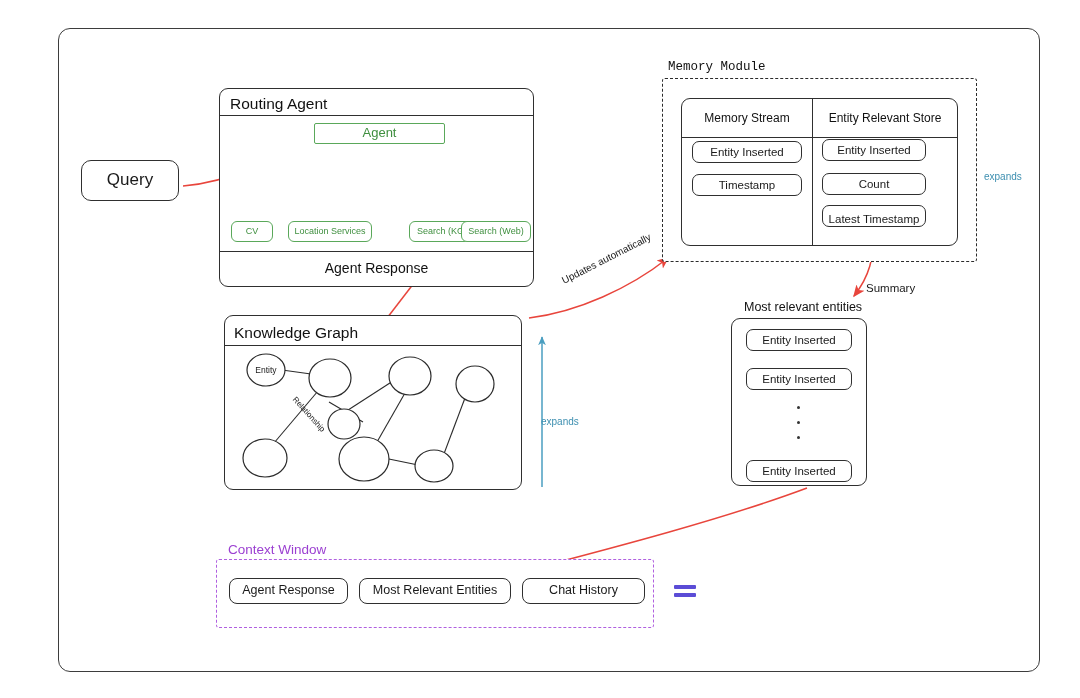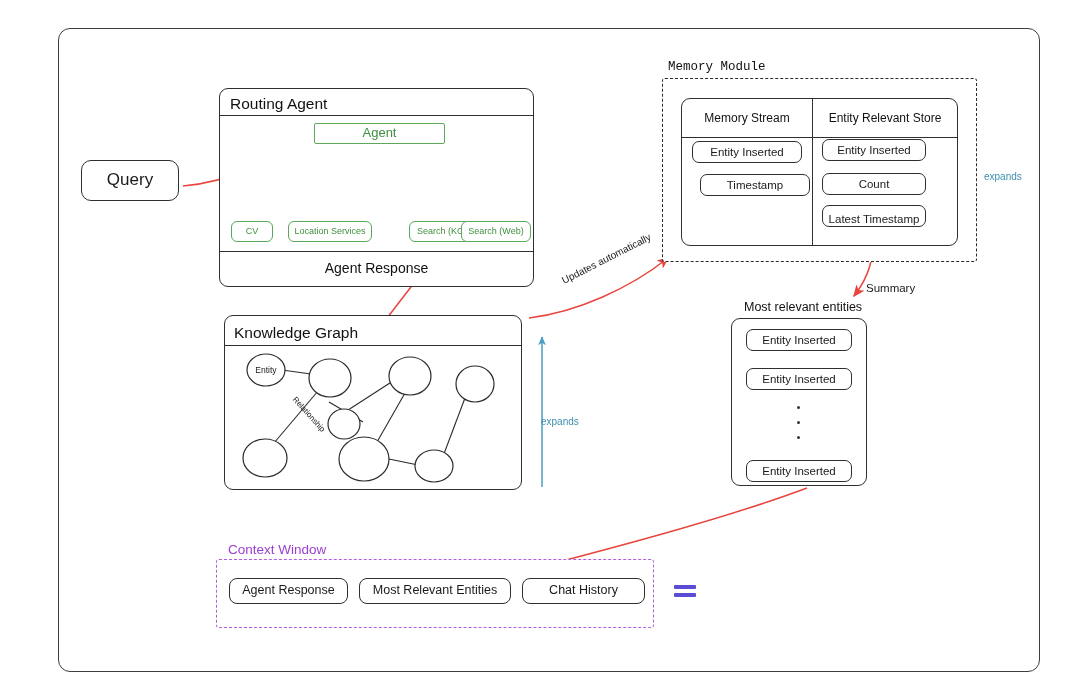--- a/index.html
+++ b/index.html
@@ -145,21 +145,21 @@
     display: flex; align-items: center; justify-content: center;
   }
   #mem-head-stream { left: 682px; top: 108px; width: 130px; }
   #mem-head-store { left: 813px; top: 108px; width: 144px; }
   .mem-pill {
     height: 22px;
     font-size: 11.5px;
     border-radius: 7px;
   }
   #mem-entity-ins { left: 692px; top: 141px; width: 110px; }
-  #mem-timestamp  { left: 692px; top: 174px; width: 110px; margin-left: 8px; }
+  #mem-timestamp  { left: 692px; top: 174px; width: 110px; }
   #eks-entity-ins { left: 822px; top: 139px; width: 104px; }
   #eks-count      { left: 822px; top: 173px; width: 104px; }
   #eks-latest-ts  { left: 822px; top: 205px; width: 104px; align-items: flex-end; }
 
   
   #knowledge-graph {
     left: 224px; top: 315px;
     width: 298px; height: 175px;
     border: 1.4px solid #2f2f2f;
     border-radius: 9px;

